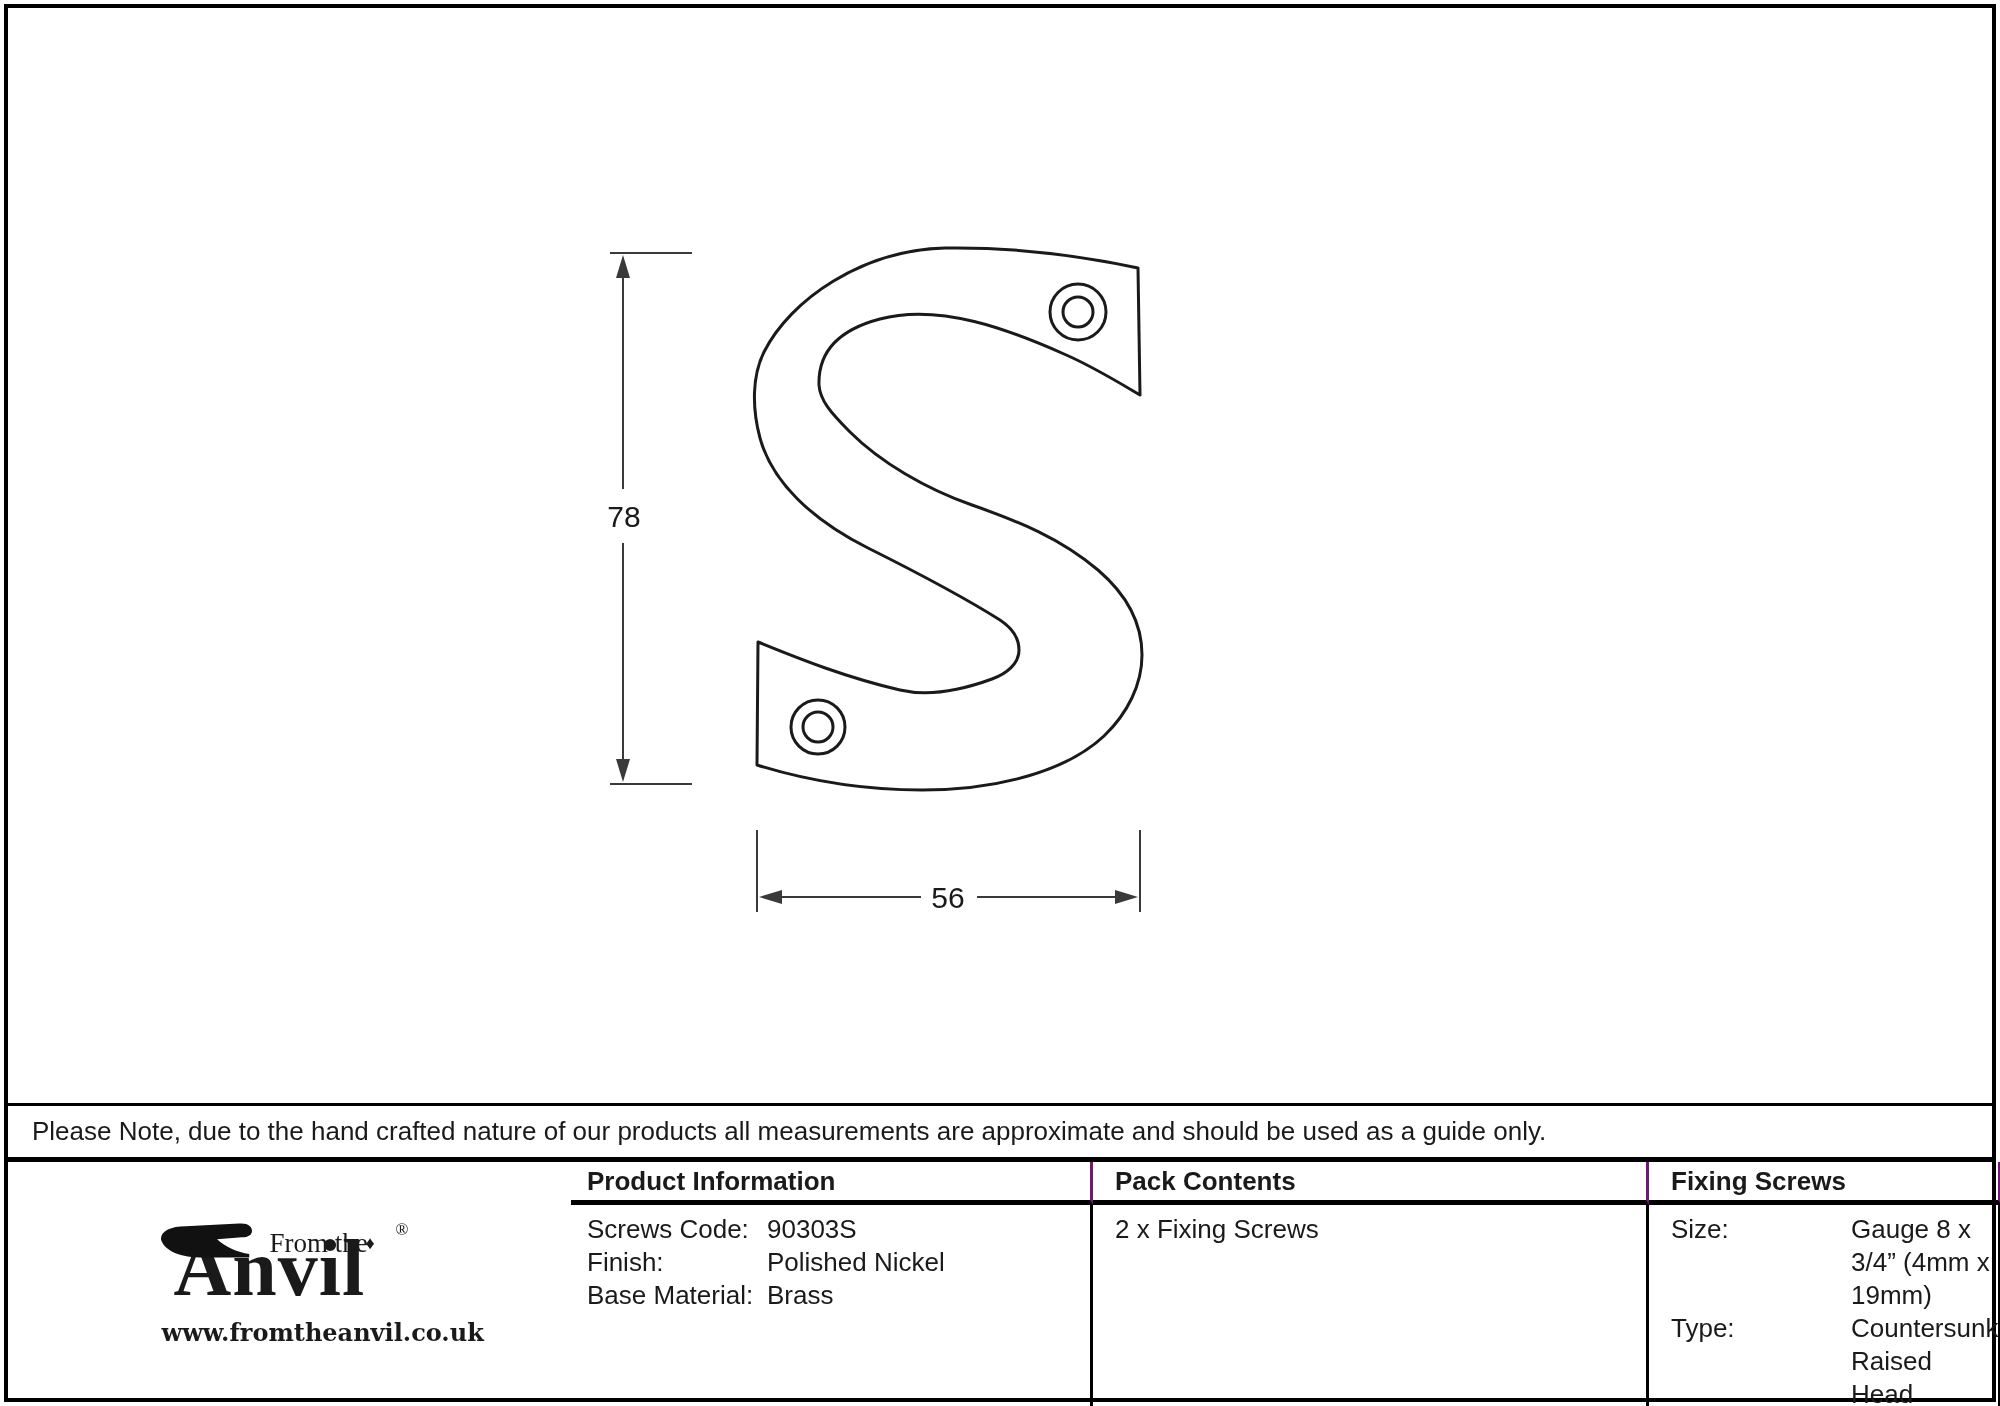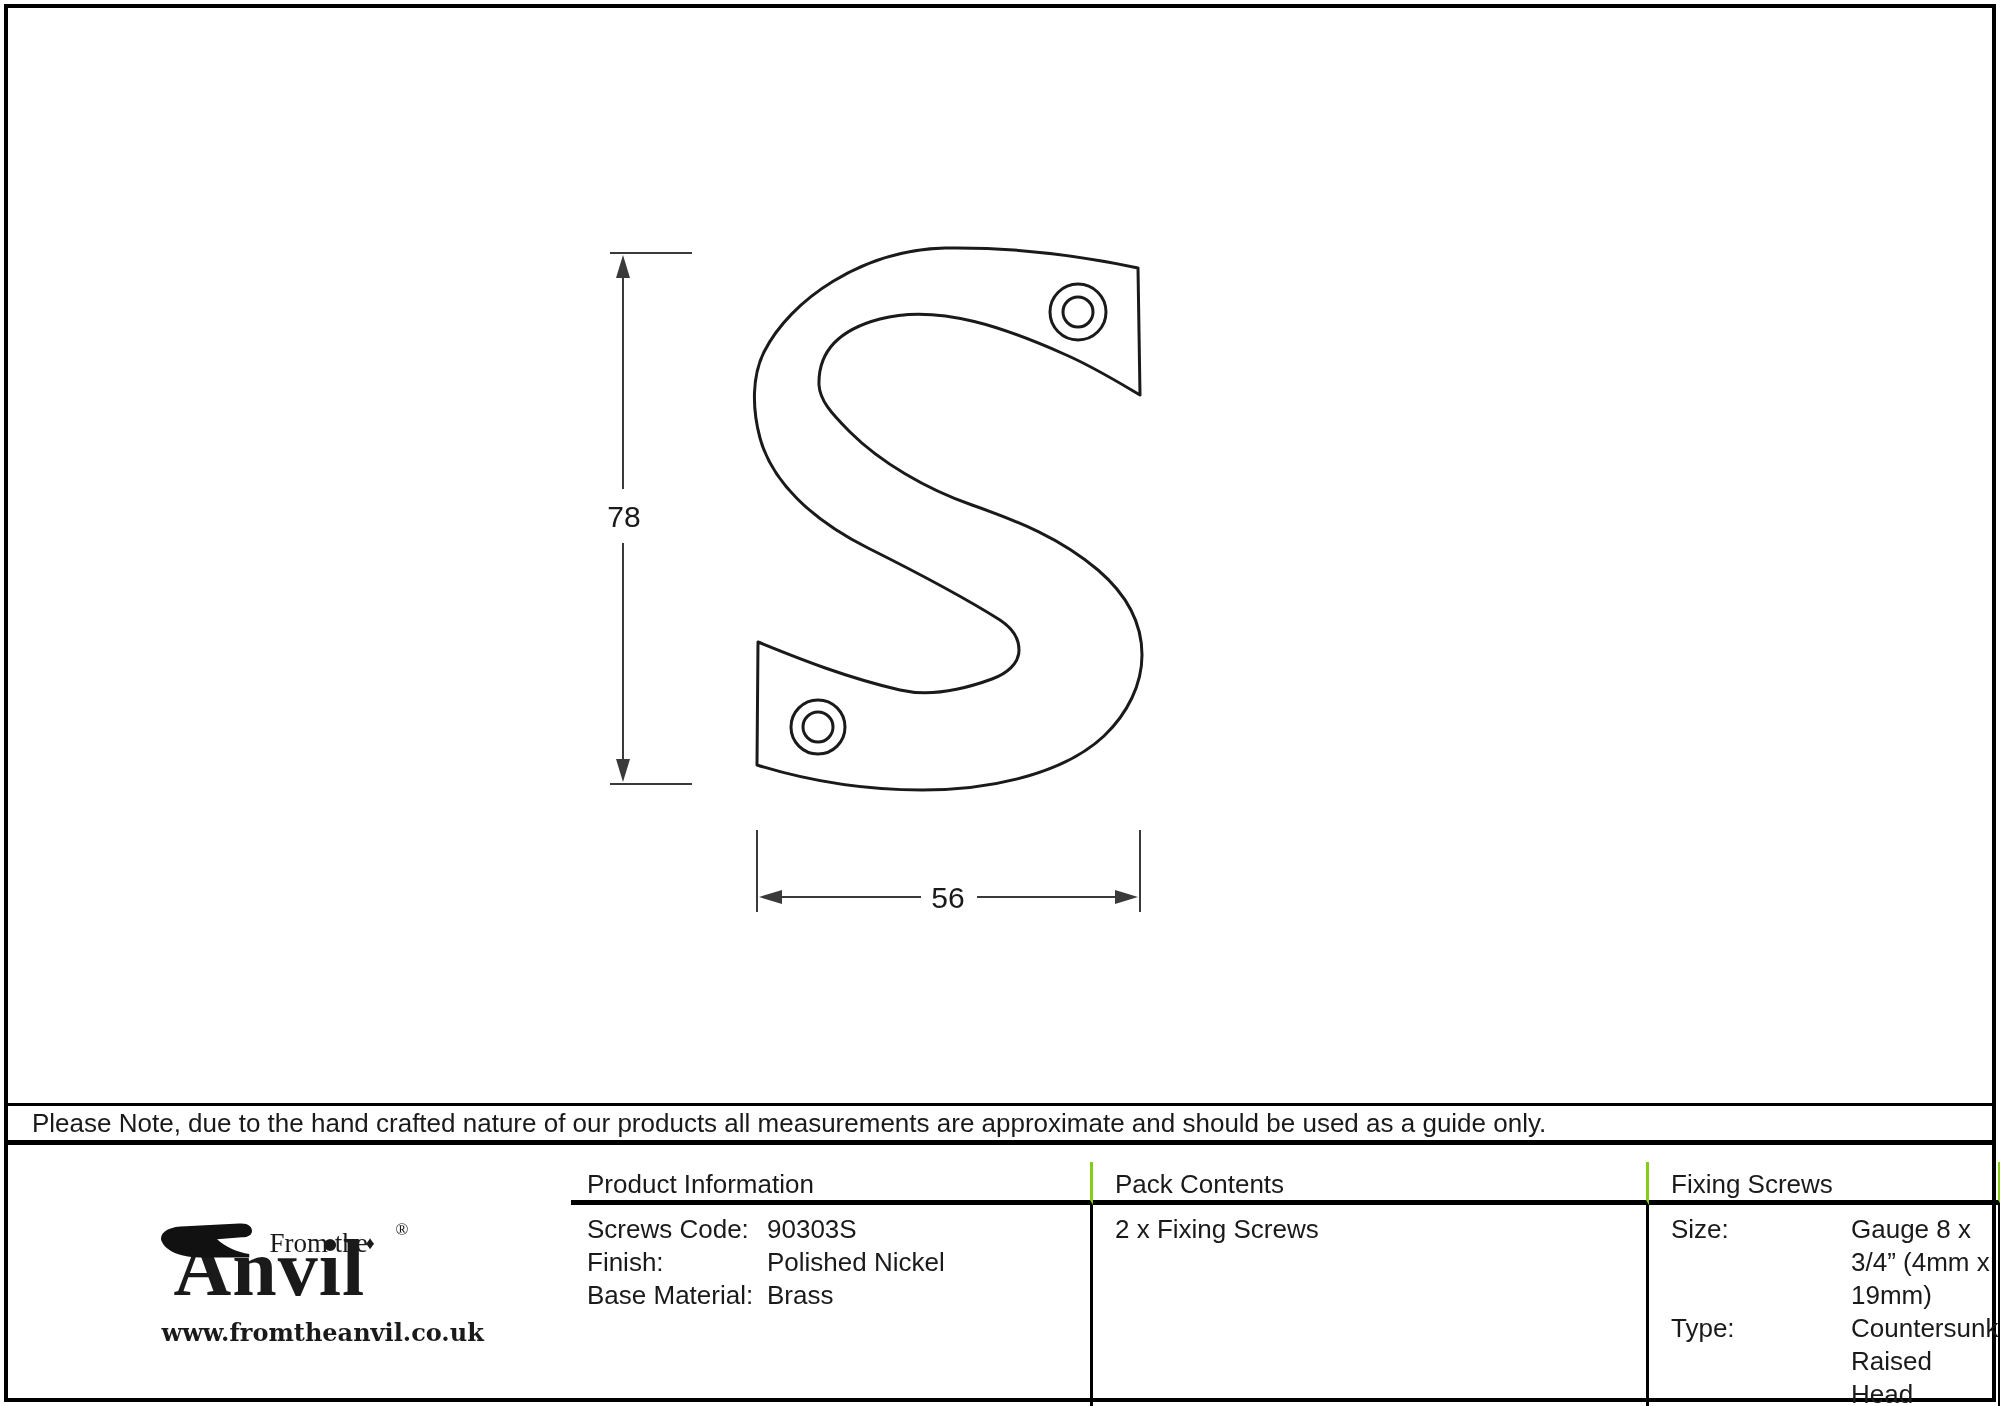--- a/index.html
+++ b/index.html
@@ -9,33 +9,33 @@
   }
   .page-border{
     position:absolute;left:4px;top:4px;right:4px;bottom:4px;
     border:4px solid #000;pointer-events:none;
   }
   
   .drawing-svg{position:absolute;left:0;top:0;}
   .dim-text{font-family:"Liberation Sans",sans-serif;font-size:30px;fill:#1a1a1a;}
   
   .note-row{
-    position:absolute;left:8px;right:8px;top:1103px;height:42px;
+    position:absolute;left:8px;right:8px;top:1103px;height:59px;
     box-sizing:border-box;border-top:3px solid #000;border-bottom:5px solid #000;
     display:flex;align-items:center;padding-left:24px;font-size:26px;text-align:center;
   }
   
   .info-table{
     position:absolute;left:8px;right:8px;top:1162px;height:236px;
     display:grid;grid-template-columns:563px 522px 556px 1fr;grid-template-rows:43px 1fr;
   }
   .cell{box-sizing:border-box;}
   .hcell{
-    border-right:3px solid #84cc16;border-bottom:5px solid #000;
-    display:flex;align-items:flex-end;font-size:26px;
+    border-right:3px solid #701a75;border-bottom:5px solid #000;
+    display:flex;align-items:center;font-size:26px;font-weight:bold;
   }
   .bcell{border-right:3px solid #000;padding-top:8px;font-size:26px;}
   .pad1{padding-left:16px;}
   .pad2{padding-left:22px;}
   .kv{display:flex;line-height:33px;}
   .kv .k{flex:0 0 180px;}
   .list-line{line-height:33px;}
   .logo-cell{grid-row:1 / 3;display:flex;justify-content:center;align-items:flex-start;}
   
   .logo-box{position:relative;width:252px;height:122px;margin-top:62px;}

